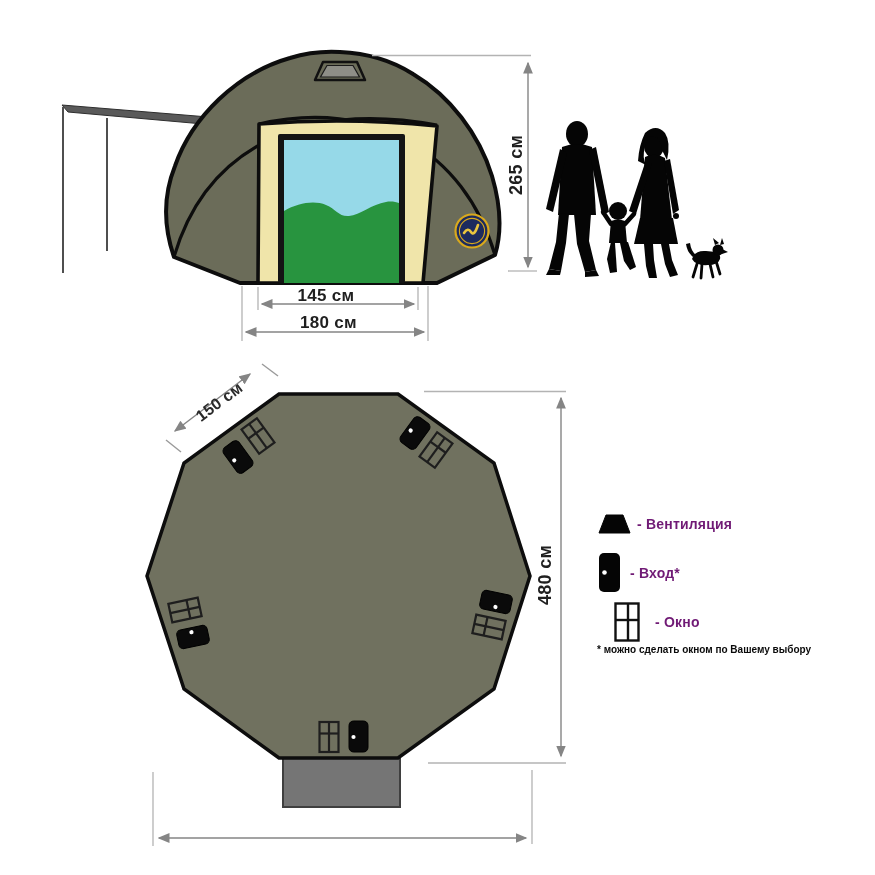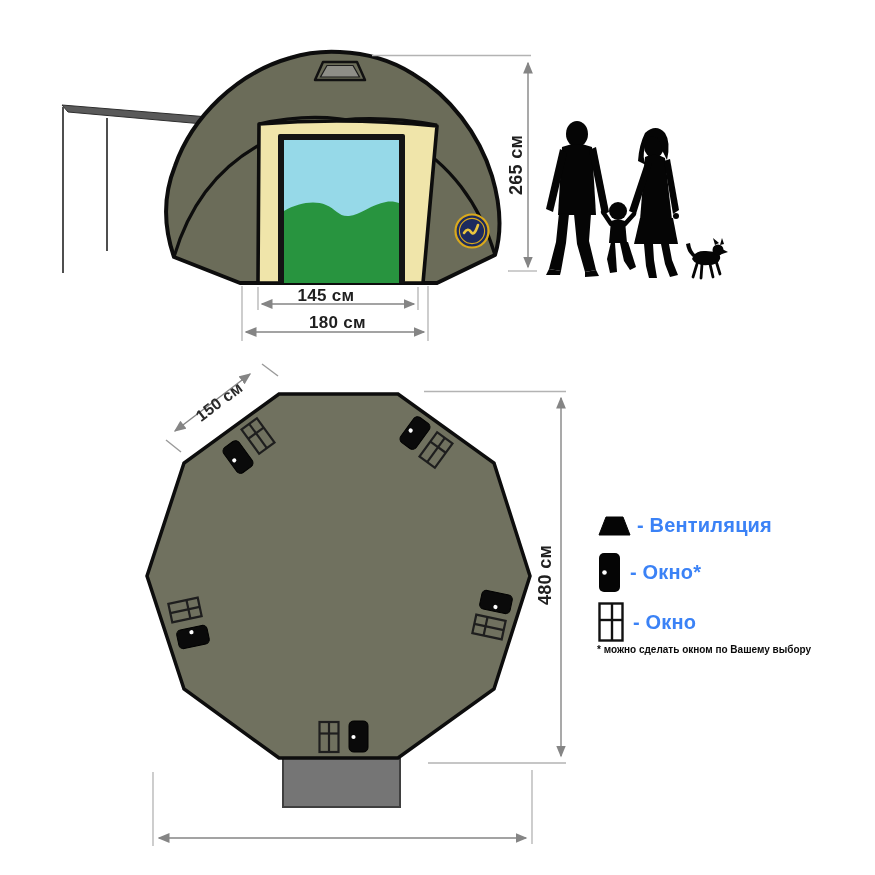--- a/index.html
+++ b/index.html
@@ -4,21 +4,21 @@
 <style>
   html,body{margin:0;padding:0;background:#ffffff;}
   #stage{position:relative;width:875px;height:875px;background:#ffffff;overflow:hidden;
          font-family:"Liberation Sans",sans-serif;}
   #diagram-svg{position:absolute;left:0;top:0;}
   .dim{position:absolute;font-weight:bold;font-size:17px;color:#1f1f1f;text-align:center;
        letter-spacing:.3px;white-space:nowrap;}
   .dim.vert{width:88px;height:22px;line-height:22px;transform:rotate(-90deg);font-size:18px;}
   #dim-150{transform:rotate(-37deg);font-size:16px;color:#2a2a2a;}
   .lg-row{position:absolute;display:flex;align-items:center;}
-  .lg-label{font-weight:bold;font-size:20px;color:#3b82f6;letter-spacing:.2px;white-space:nowrap;}
+  .lg-label{font-weight:bold;font-size:14px;color:#701a75;letter-spacing:.2px;white-space:nowrap;}
   #legend-note{position:absolute;left:597px;top:644px;font-weight:bold;font-size:10px;
                color:#0a0a0a;white-space:nowrap;}
 </style>
 </head>
 <body>
 
 <div id="stage">
 
 <svg id="diagram-svg" width="875" height="875" viewBox="0 0 875 875">
   <defs>
@@ -159,41 +159,41 @@
     <line x1="428" y1="763" x2="566" y2="763" stroke="#b3b3b3" stroke-width="1.3"></line>
     <line x1="561" y1="398" x2="561" y2="756" marker-start="url(#arwS)" marker-end="url(#arwE)"></line>
 
     <line x1="153" y1="772" x2="153" y2="846" stroke="#b3b3b3" stroke-width="1.3"></line>
     <line x1="532" y1="770" x2="532" y2="844" stroke="#b3b3b3" stroke-width="1.3"></line>
     <line x1="159" y1="838" x2="526" y2="838" marker-start="url(#arwS)" marker-end="url(#arwE)"></line>
   </g>
 </svg>
 
 <div class="dim" id="dim-145" style="left:258px;top:286px;width:136px;">145 см</div>
-<div class="dim" id="dim-180" style="left:247px;top:313px;width:181px;">180 см</div>
+<div class="dim" id="dim-180" style="left:238px;top:313px;width:181px;">180 см</div>
 <div class="dim vert" id="dim-265" style="left:472px;top:154px;">265 см</div>
 <div class="dim vert" id="dim-480" style="left:501px;top:564px;">480 см</div>
 <div class="dim" id="dim-150" style="left:162px;top:393px;width:115px;">150 см</div>
 
 <div class="lg-row" style="left:598px;top:514px;">
   <svg width="33" height="20" viewBox="0 0 33 20">
     <path d="M 1,19 L 8,1 L 25,1 L 32,19 Z" fill="#050505" stroke="#050505" stroke-linejoin="round"></path>
   </svg>
   <span class="lg-label" style="margin-left:6px;">- Вентиляция</span>
 </div>
 
 <div class="lg-row" style="left:598px;top:552px;">
   <svg width="23" height="41" viewBox="0 0 23 41">
     <rect x="1" y="1" width="21" height="39" rx="5" fill="#050505"></rect>
     <circle cx="6.5" cy="20.5" r="2.3" fill="#ffffff"></circle>
   </svg>
-  <span class="lg-label" style="margin-left:9px;">- Окно*</span>
-</div>
-
-<div class="lg-row" style="left:598px;top:602px;">
+  <span class="lg-label" style="margin-left:9px;">- Вход*</span>
+</div>
+
+<div class="lg-row" style="left:614px;top:602px;gap:6px;">
   <svg width="26" height="40" viewBox="0 0 26 40">
     <rect x="1.5" y="1.5" width="23" height="37" fill="#ffffff" stroke="#111" stroke-width="2.4"></rect>
     <line x1="14" y1="1.5" x2="14" y2="38.5" stroke="#111" stroke-width="2.4"></line>
     <line x1="1.5" y1="18" x2="24.5" y2="18" stroke="#111" stroke-width="2.4"></line>
   </svg>
   <span class="lg-label" style="margin-left:9px;">- Окно</span>
 </div>
 
 <div id="legend-note">* можно сделать окном по Вашему выбору</div>
 

